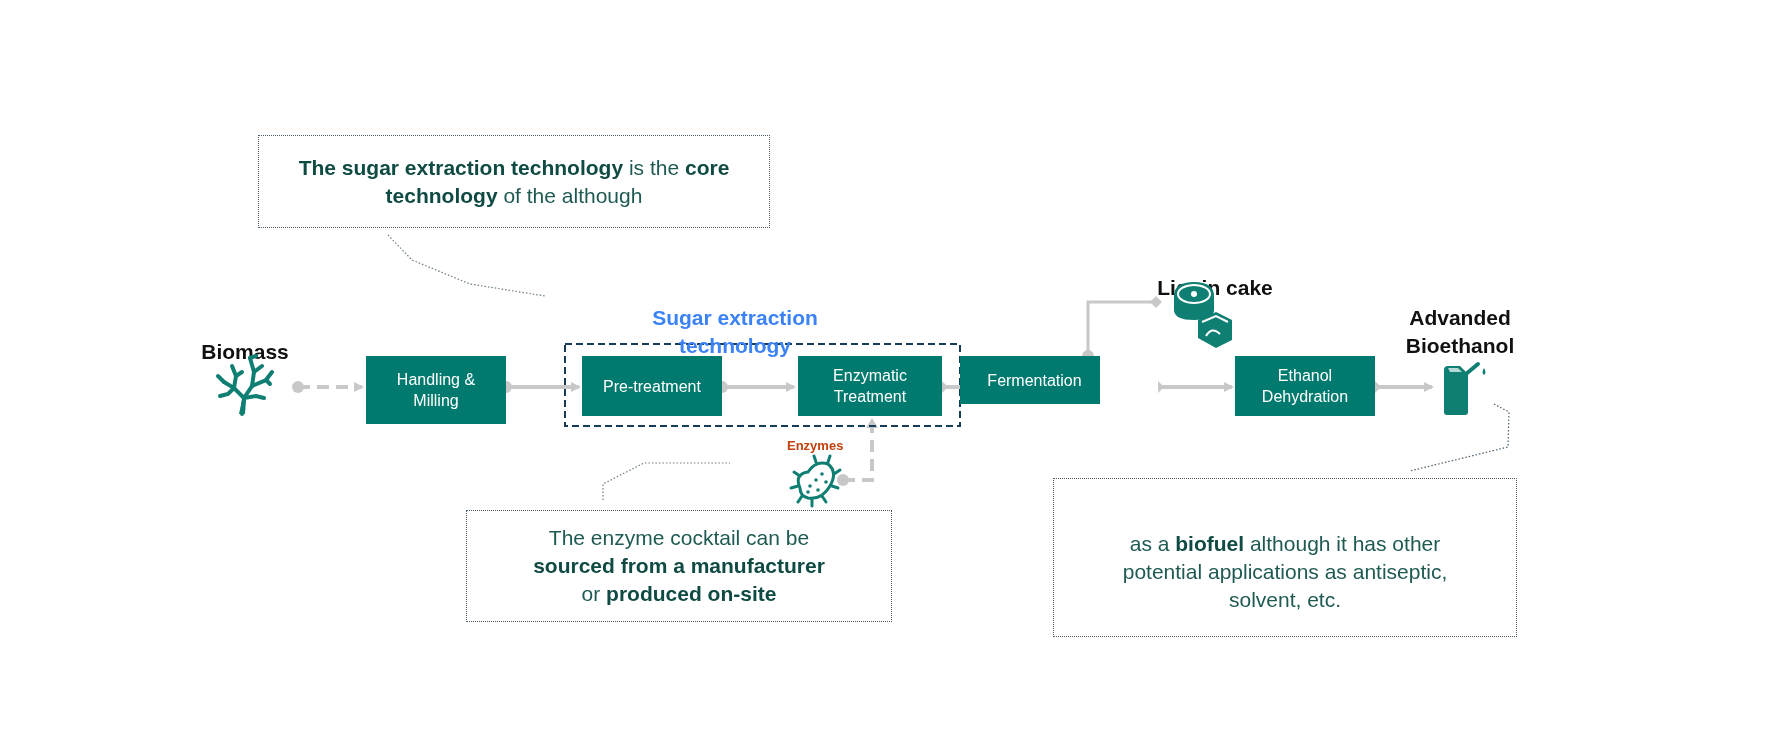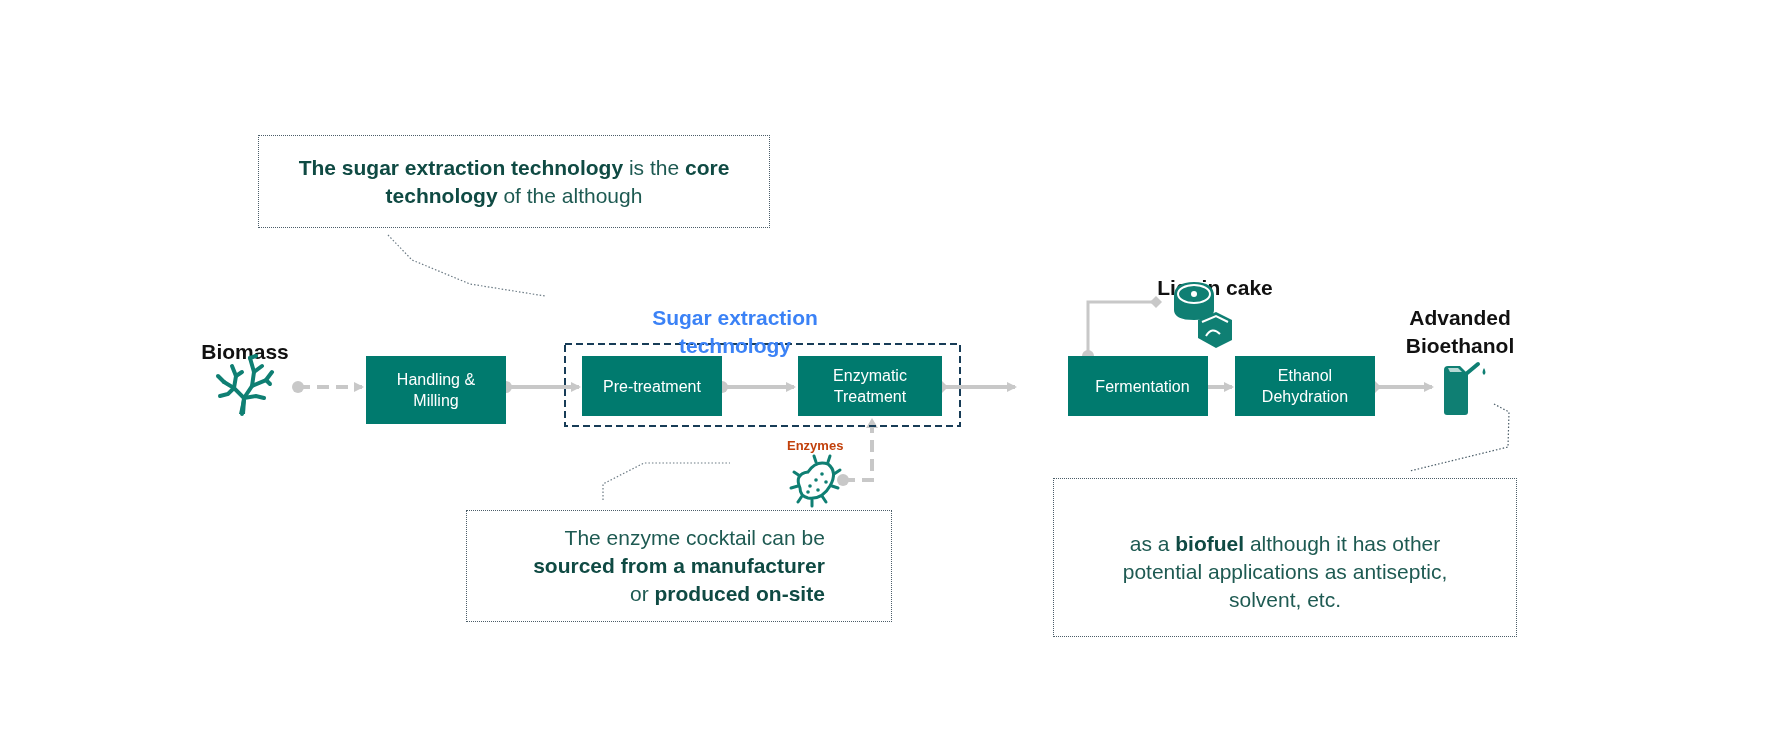--- a/index.html
+++ b/index.html
@@ -78,21 +78,21 @@
   <polyline points="1494,404 1509,412 1508,447 1410,471" fill="none" stroke="#4b5d68" stroke-width="1.2" stroke-dasharray="1.5,2"></polyline>
 </svg>
 
 <div class="note" style="left:258px;top:135px;width:512px;height:93px;">
   <div>
     <b>The sugar extraction technology</b><span class="light"> is the </span><b>core</b><br>
     <b>technology</b><span class="light"> of the although</span>
   </div>
 </div>
 
-<div class="note" style="left:466px;top:510px;width:426px;height:112px;text-align:right;">
+<div class="note" style="left:466px;top:510px;width:426px;height:112px;">
   <div>
     <span class="light">The enzyme cocktail can be</span><br>
     <b>sourced from a manufacturer</b><br>
     <span class="light">or </span><b>produced on-site</b>
   </div>
 </div>
 
 <div class="note" style="left:1053px;top:478px;width:464px;height:159px;">
   <div>
     <br>
@@ -116,21 +116,21 @@
 
 <div class="step" style="left:366px;top:356px;width:140px;height:68px;">
   <div><span>Handling &amp;</span><br><span>Milling</span></div>
 </div>
 <div class="step" style="left:582px;top:356px;width:140px;height:60px;">
   <span>Pre-treatment</span>
 </div>
 <div class="step" style="left:798px;top:356px;width:144px;height:60px;">
   <div><span>Enzymatic</span><br><span>Treatment</span></div>
 </div>
-<div class="step" style="left:1068px;top:356px;width:140px;height:60px;padding-left:15px;">
+<div class="step" style="left:960px;top:356px;width:140px;height:48px;padding-left:15px;">
   <span>Fermentation</span>
 </div>
 <div class="step" style="left:1235px;top:356px;width:140px;height:60px;">
   <div><span>Ethanol</span><br><span>Dehydration</span></div>
 </div>
 
 <svg class="abs" style="left:212px;top:352px;" width="66" height="66" viewBox="0 0 66 66">
   <g stroke="#0f7f73" stroke-width="4" stroke-linecap="round" fill="none">
     <path d="M30,62 L32,46 L22,36 L12,30"></path>
     <path d="M32,46 L40,34 L42,20 L38,6"></path>

